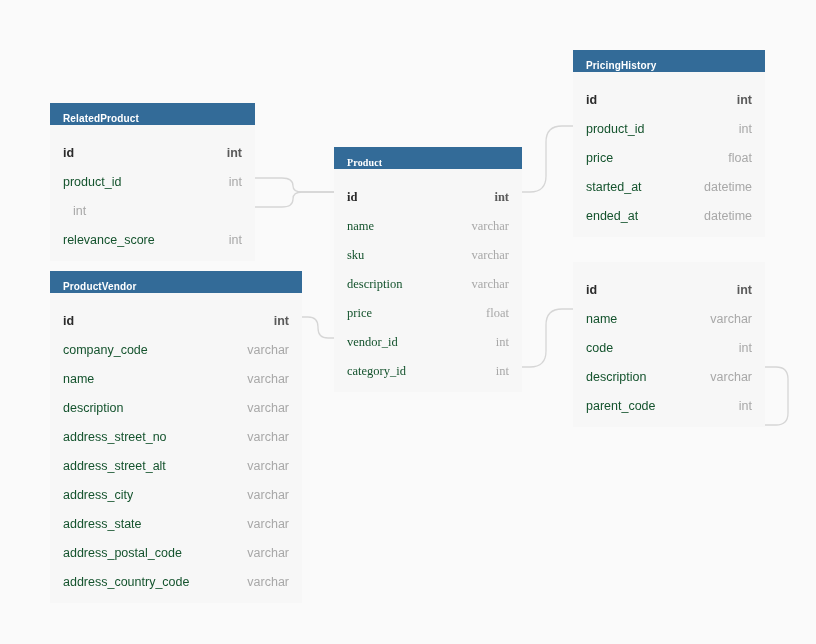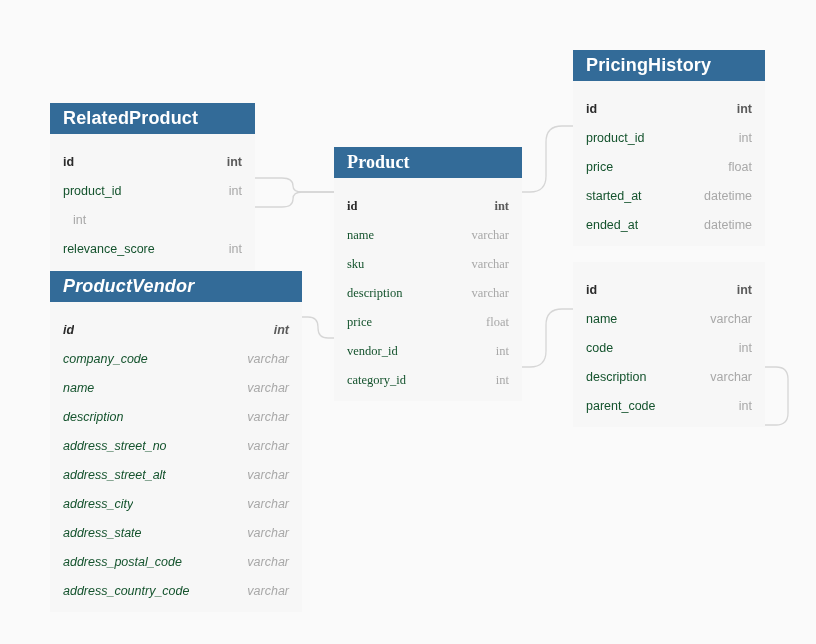--- a/index.html
+++ b/index.html
@@ -27,23 +27,23 @@
     pointer-events: none;
   }
   .entity {
     position: absolute;
     background: #f7f7f7;
     box-sizing: border-box;
   }
   .entity-header {
     background: #336B98;
     color: #ffffff;
-    font-size: 18px;
+    font-size: 10px;
     font-weight: bold;
-    height: 31px;
+    height: 22px;
     line-height: 31px;
     padding: 0 0 0 13px;
     box-sizing: border-box;
     letter-spacing: 0.15px;
     white-space: nowrap;
     overflow: hidden;
   }
   .entity-rows {
     padding: 14px 0 6px 0;
   }
@@ -186,21 +186,21 @@
           <div class="row">
             <span class="col-name">description</span>
             <span class="col-type">varchar</span>
           </div>
           <div class="row">
             <span class="col-name">parent_code</span>
             <span class="col-type">int</span>
           </div>
         </div>
       </div>
-      <div class="entity" style="left: 50px; top: 271px; width: 252px; font-style: italic;">
+      <div class="entity" style="left: 50px; top: 271px; width: 252px;">
         <div class="entity-header">ProductVendor</div>
         <div class="entity-rows">
           <div class="row pk">
             <span class="col-name">id</span>
             <span class="col-type">int</span>
           </div>
           <div class="row">
             <span class="col-name">company_code</span>
             <span class="col-type">varchar</span>
           </div>

